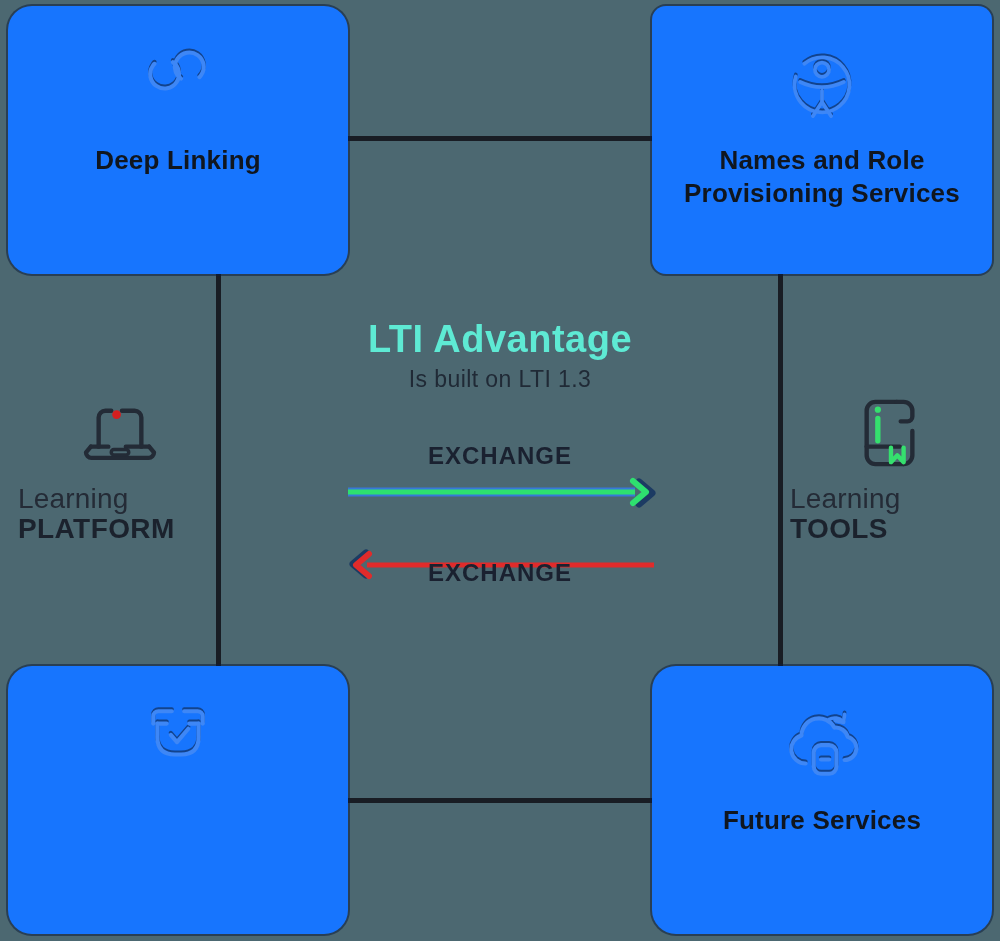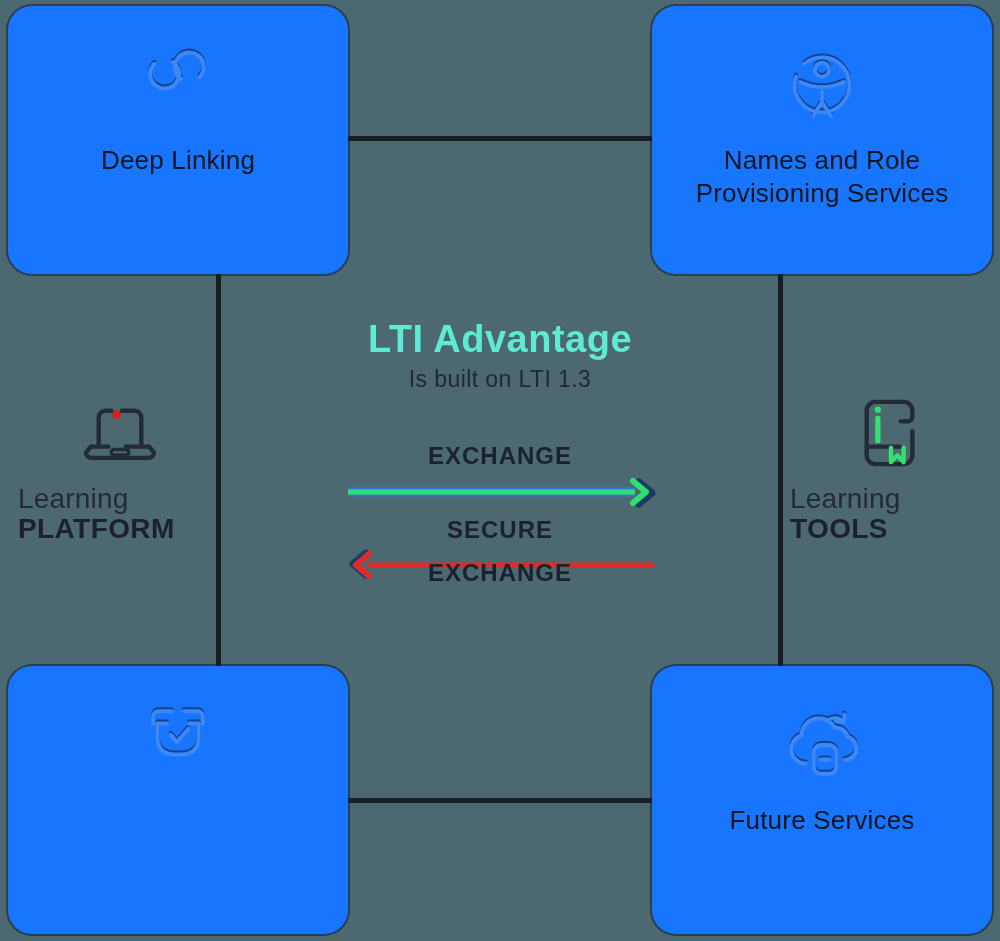--- a/index.html
+++ b/index.html
@@ -19,25 +19,25 @@
 
   
   .card{
     position:absolute;width:340px;height:268px;border-radius:24px;
     background:var(--box_blue,#1775FE);
     box-shadow:0 0 0 2px var(--box_border,rgba(12,30,60,0.55));
   }
   .card .icon-wrap{position:absolute;left:0;right:0;top:40px;display:flex;justify-content:center;}
   .card .box-label{
     position:absolute;left:0;right:0;top:138px;text-align:center;
-    font-size:26px;line-height:33px;font-weight:400;color:var(--text_dark,#10161F);
+    font-size:26px;line-height:33px;font-weight:700;color:var(--text_dark,#10161F);
     letter-spacing:.2px;
   }
   #card-tl{left:8px;top:6px;}
-  #card-tr{left:652px;top:6px;}
+  #card-tr{left:652px;top:6px;border-radius:14px;}
   #card-bl{left:8px;top:666px;}
   #card-br{left:652px;top:666px;}
 
   .duo{filter:drop-shadow(0 -1.5px 0 rgba(15,26,48,.55));}
   .ic-blue{stroke:var(--icon_blue,#3E87F6);fill:none;stroke-linecap:round;stroke-linejoin:round;}
   .ic-dark{stroke:var(--icon_dark,#232B36);fill:none;stroke-linecap:round;stroke-linejoin:round;}
   .ic-green{stroke:var(--accent_green,#35E06E);fill:none;stroke-linecap:round;stroke-linejoin:round;}
 
   
   .center-title{
@@ -142,21 +142,20 @@
 
   <div id="word-connect" class="center-word">EXCHANGE</div>
 
   <svg id="arrow-green" class="arrow-svg" viewBox="0 0 312 32">
     <line x1="3" y1="16" x2="290" y2="16" style="stroke:var(--arrow_green_shadow,#3878D8)" stroke-width="9"></line>
     <polyline points="291,5 304,16 291,27" fill="none" style="stroke:var(--arrow_outline,#1C3B63)" stroke-width="7" stroke-linecap="round" stroke-linejoin="round" transform="translate(3,1)"></polyline>
     <line x1="3" y1="16" x2="290" y2="16" style="stroke:var(--arrow_green,#2EE06F)" stroke-width="5"></line>
     <polyline points="288,5 301,16 288,27" fill="none" style="stroke:var(--arrow_green,#2EE06F)" stroke-width="6" stroke-linecap="round" stroke-linejoin="round"></polyline>
   </svg>
 
-  <div id="word-secure" class="center-word">SECURE</div>
 
   <svg id="arrow-red" class="arrow-svg" viewBox="0 0 312 32">
     <polyline points="24,5 11,16 24,27" fill="none" style="stroke:var(--arrow_outline,#1C3B63)" stroke-width="7" stroke-linecap="round" stroke-linejoin="round" transform="translate(-3,-1)"></polyline>
     <line x1="22" y1="16" x2="309" y2="16" style="stroke:var(--arrow_red,#E02B2B)" stroke-width="5"></line>
     <polyline points="24,5 11,16 24,27" fill="none" style="stroke:var(--arrow_red,#E02B2B)" stroke-width="6" stroke-linecap="round" stroke-linejoin="round"></polyline>
   </svg>
 
   <div id="word-exchange" class="center-word">EXCHANGE</div>
 
   <div id="icon-platform" class="side-icon">

